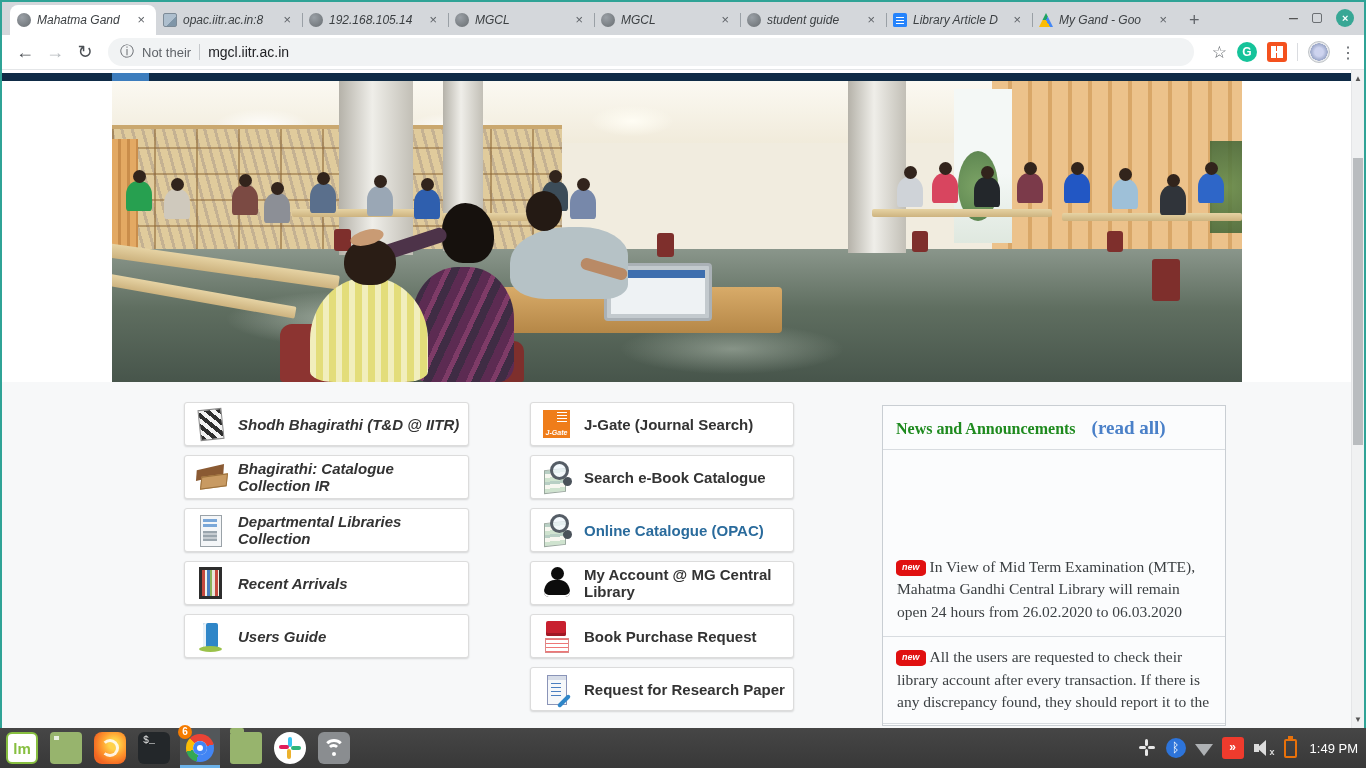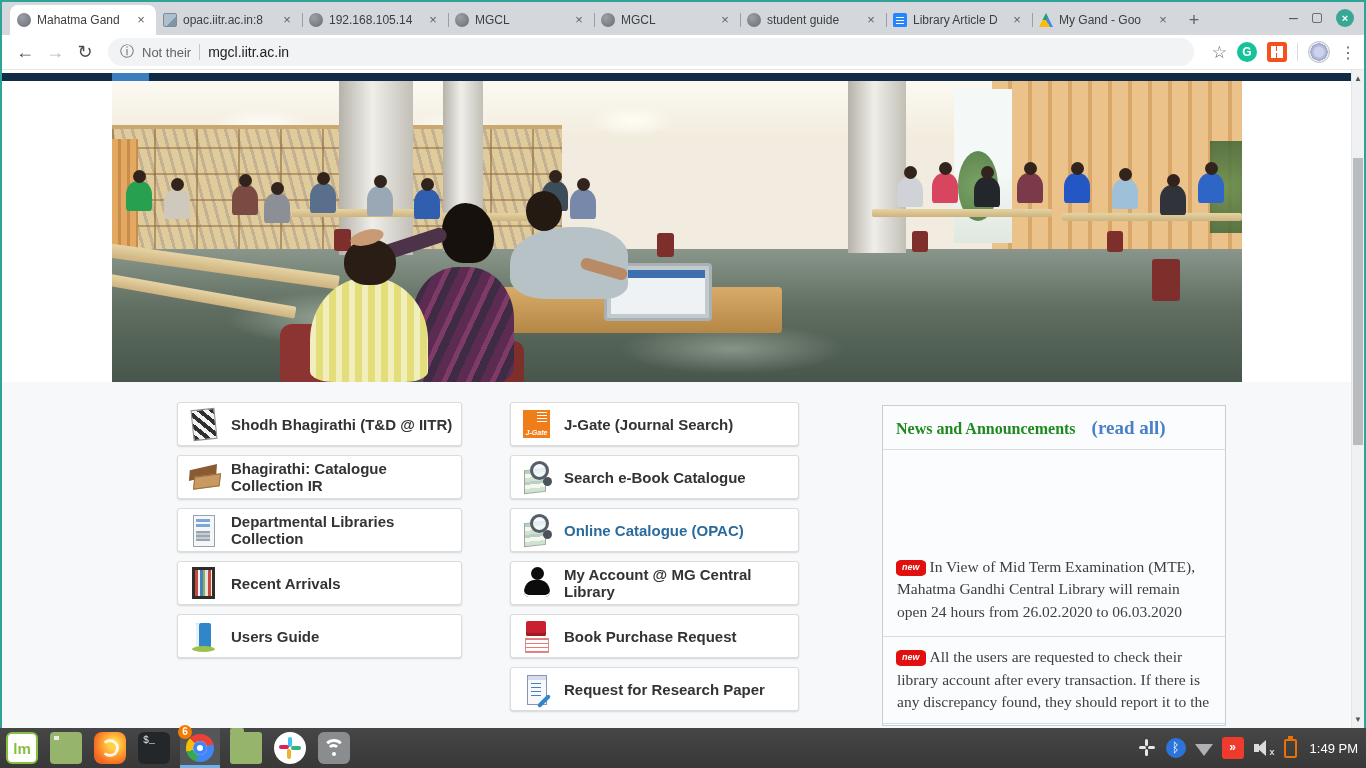--- a/index.html
+++ b/index.html
@@ -1,21 +1,21 @@
 <!DOCTYPE html>
 <html><head>
 <meta charset="utf-8">
 <style>
   * { margin:0; padding:0; box-sizing:border-box; }
   html,body { width:1366px; height:768px; overflow:hidden; font-family:"Liberation Sans",sans-serif; }
   .screen { position:relative; width:1366px; height:768px; background:#2fa396; }
 
   
   .browser { position:absolute; left:2px; right:2px; top:2px; bottom:40px; background:#fff; }
-  .tabbar { position:absolute; top:0; left:0; right:0; height:33px; background:#d4d7db; display:flex; align-items:flex-end; padding-left:8px; }
+  .tabbar { position:absolute; top:0; left:0; right:0; height:33px; background:#d4d7db; display:flex; align-items:flex-end; padding-left:8px;font-style:italic; }
   .tab { width:146px; height:30px; display:flex; align-items:center; padding:0 7px; font-size:12px; color:#3c4043; position:relative; cursor:default; }
   .tab.active { background:#fff; border-radius:8px 8px 0 0; }
   .tab.sep::before { content:""; position:absolute; left:0; top:8px; bottom:8px; width:1px; background:#9aa0a6; }
   .tab-title { flex:1; white-space:nowrap; overflow:hidden; margin-left:6px; }
   .tab-close { color:#5f6368; font-size:13px; width:16px; height:16px; line-height:15px; text-align:center; border-radius:50%; }
   .fav { width:14px; height:14px; flex:none; }
   .fav-globe { border-radius:50%; background:radial-gradient(circle at 36% 32%, #9aa0a6, #686d71); }
   .fav-image { border-radius:2px; background:linear-gradient(135deg,#aebfce 60%,#8096a8 60%); border:1px solid #7d8b97; }
   .fav-docs { border-radius:2px; background:#2684fc; box-shadow:inset 0 -3px 0 #2684fc; position:relative; }
   .fav-docs::after { content:""; position:absolute; left:3px; right:3px; top:4px; height:7px;
@@ -108,22 +108,22 @@
   .fg-hand { left:238px; top:149px; width:34px; height:15px; background:#c99b74; border-radius:50%; transform:rotate(-14deg); }
   .fg-purple { left:300px; top:186px; width:102px; height:115px; border-radius:45% 45% 15% 15%;
      background:repeating-linear-gradient(115deg,#5c2b52 0 9px,#7e3b67 9px 14px,#3f2c44 14px 22px); }
   .fg-purple-head { left:330px; top:122px; width:52px; height:60px; background:#16110d; border-radius:45% 55% 40% 40%; }
   .fg-blue { left:398px; top:146px; width:118px; height:72px; background:#b6c2c6; border-radius:50% 40% 20% 30%; }
   .fg-blue-head { left:414px; top:110px; width:36px; height:40px; background:#241a14; border-radius:50%; }
   .fg-skinarm { left:468px; top:182px; width:48px; height:12px; background:#b98a66; border-radius:6px; transform:rotate(16deg); }
 
   
   .col { position:absolute; top:332px; }
-  .col-left { left:175px; width:285px; }
-  .col-mid { left:508px; width:289px; }
+  .col-left { left:182px; width:285px;font-style:italic; }
+  .col-mid { left:528px; width:264px; }
   .qbtn { height:44px; margin-bottom:9px; background:#fff; border:1px solid #dcdcdc; border-radius:3px;
      box-shadow:0 1px 2px rgba(0,0,0,.14); display:flex; align-items:center; cursor:pointer; }
   .qlabel { font-weight:bold; font-size:15px; color:#333; }
   .qlabel.visited { color:#2a6b9c; }
   .qicon { width:30px; height:32px; margin:0 12px 0 11px; position:relative; flex:none; }
   .qicon::before,.qicon::after { content:""; position:absolute; }
   .ic-thesis::before { left:3px; top:1px; width:22px; height:29px; background:repeating-linear-gradient(45deg,#2e2e2e 0 4px,#f2f2f2 4px 8px); border:1px solid #888; transform:rotate(-6deg); }
   .ic-archbox::before { left:1px; top:6px; width:26px; height:11px; background:#8a5a33; transform:skewX(-18deg) rotate(-14deg); }
   .ic-archbox::after { left:5px; top:14px; width:24px; height:11px; background:#c89a62; transform:skewX(-14deg) rotate(-8deg); border:1px solid #9c713c; }
   .ic-archcat::before { left:3px; top:1px; width:21px; height:30px; background:linear-gradient(180deg,#e7c98f,#caa15c); border:1px solid #a87f43; }

